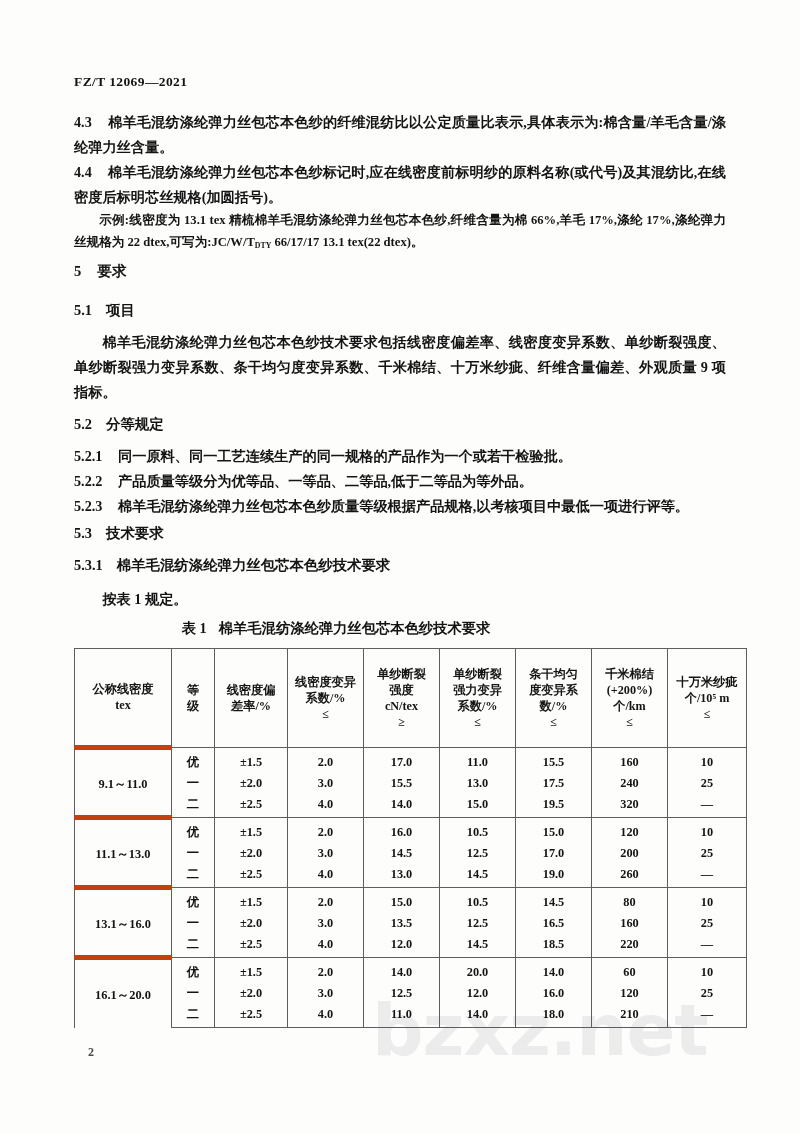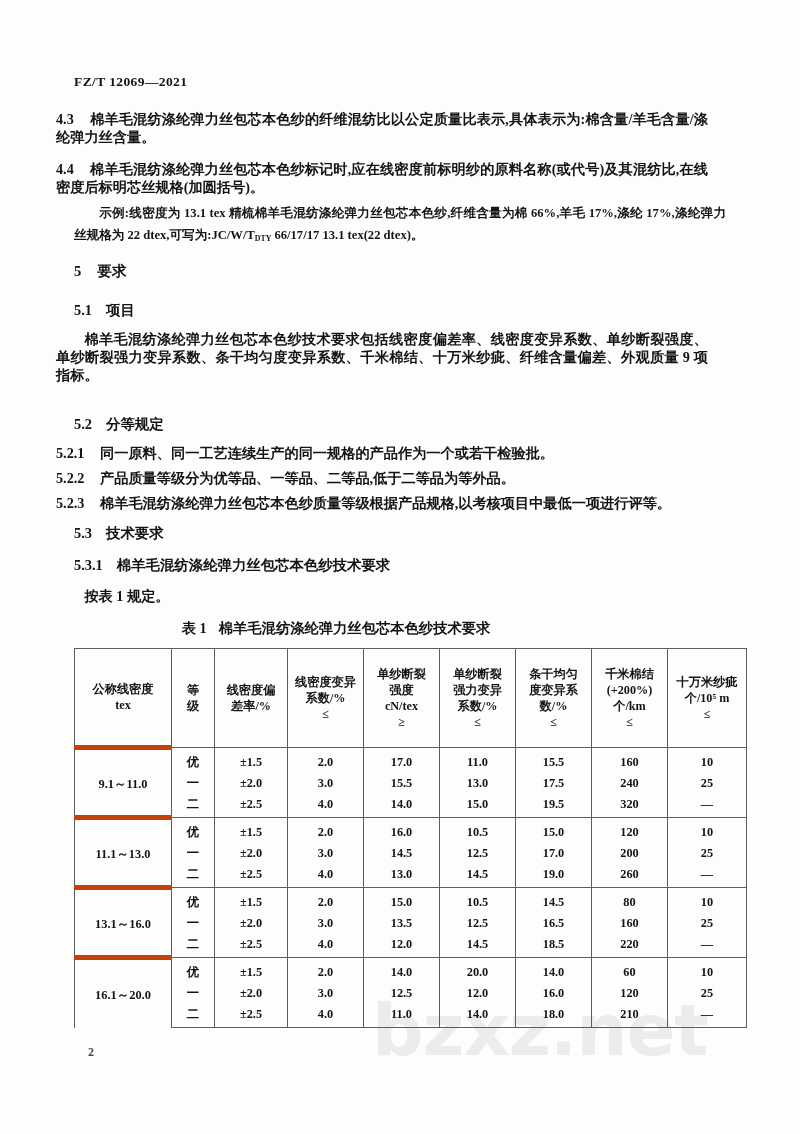--- a/index.html
+++ b/index.html
@@ -48,24 +48,24 @@
     font-family: "Liberation Serif", "DejaVu Serif", serif;
     font-weight: 700;
     font-size: 13.5px;
     letter-spacing: 0.4px;
     white-space: nowrap;
   }
 
   
   .body-block {
     position: absolute;
-    left: 56px;
+    left: 74px;
     width: 652px;
     font-size: 14.2px;
-    line-height: 18px;
+    line-height: 25px;
     font-family: "Liberation Serif", "DejaVu Serif", serif;
     text-align: justify;
     font-weight: 600;
   }
   .body-block .num {
     display: inline-block;
     min-width: 34px;
     font-weight: 600;
   }
   .body-block .num.wide { min-width: 44px; }
@@ -177,21 +177,21 @@
     <div class="std-number">FZ/T 12069—2021</div>
 
     <div class="body-block" style="top:110px;">
       <span class="num">4.3</span><span>棉羊毛混纺涤纶弹力丝包芯本色纱的纤维混纺比以公定质量比表示,具体表示为:棉含量/羊毛含量/涤纶弹力丝含量。</span>
     </div>
 
     <div class="body-block" style="top:160px;">
       <span class="num">4.4</span><span>棉羊毛混纺涤纶弹力丝包芯本色纱标记时,应在线密度前标明纱的原料名称(或代号)及其混纺比,在线密度后标明芯丝规格(加圆括号)。</span>
     </div>
 
-    <div class="example" style="top:202px;">
+    <div class="example" style="top:209px;">
       <span class="lead">示例:</span><span>线密度为 13.1 tex 精梳棉羊毛混纺涤纶弹力丝包芯本色纱,纤维含量为棉 66%,羊毛 17%,涤纶 17%,涤纶弹力丝规格为 22 dtex,可写为:JC/W/T</span><sub>DTY</sub><span> 66/17/17 13.1 tex(22 dtex)。</span>
     </div>
 
     <div class="sec-head" style="top:262px;">
       <span>5</span><span class="cn">要求</span>
     </div>
 
     <div class="clause-head" style="top:301px;">
       <span>5.1</span><span class="cn">项目</span>
     </div>

